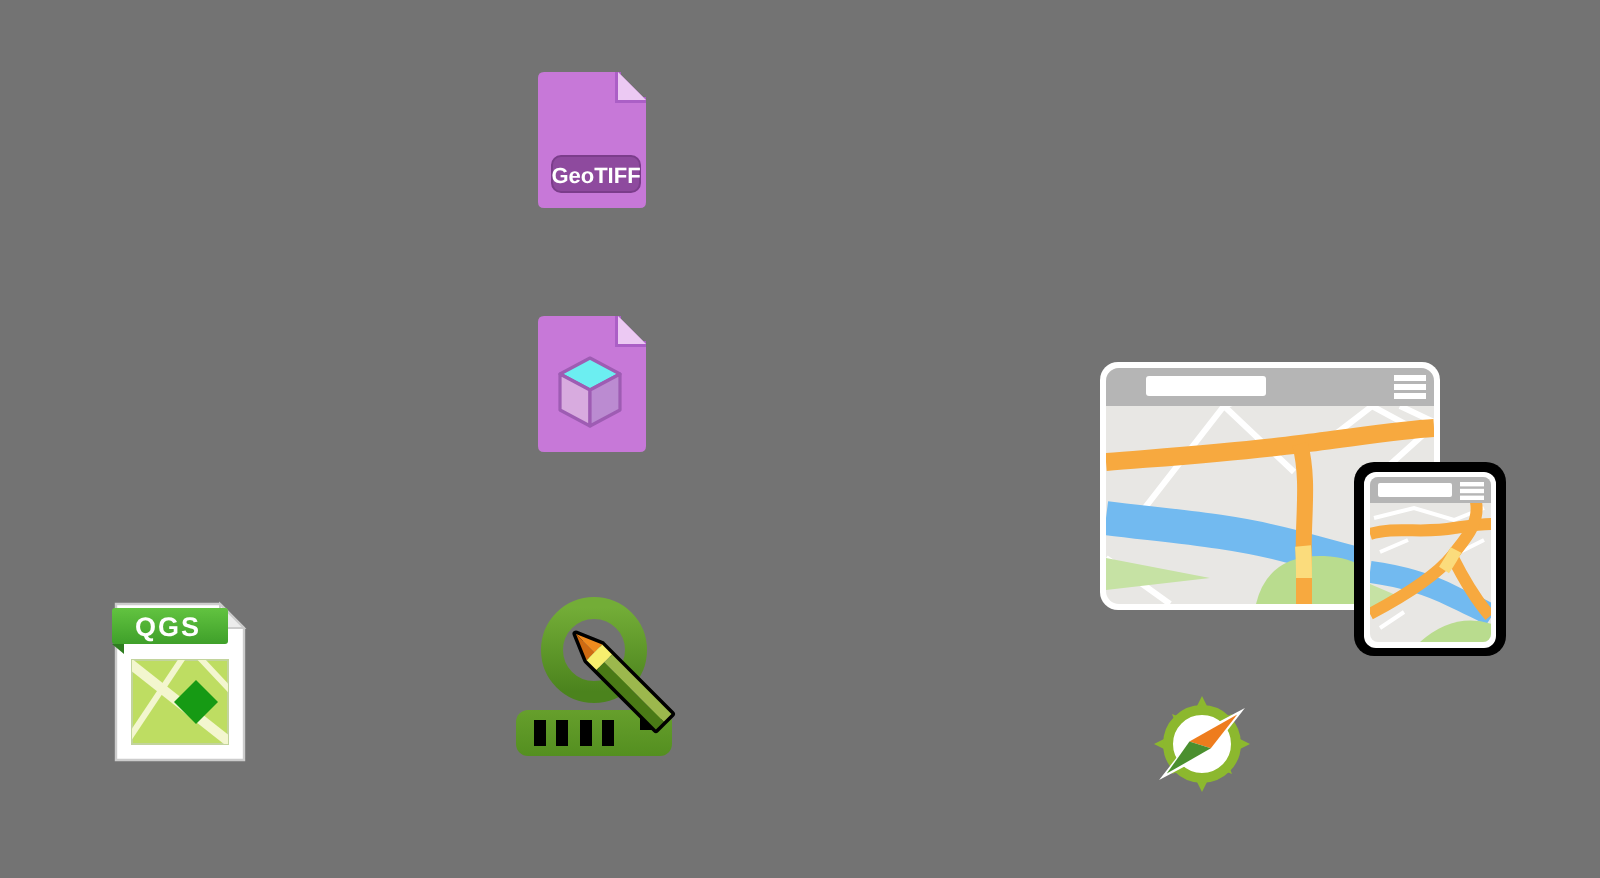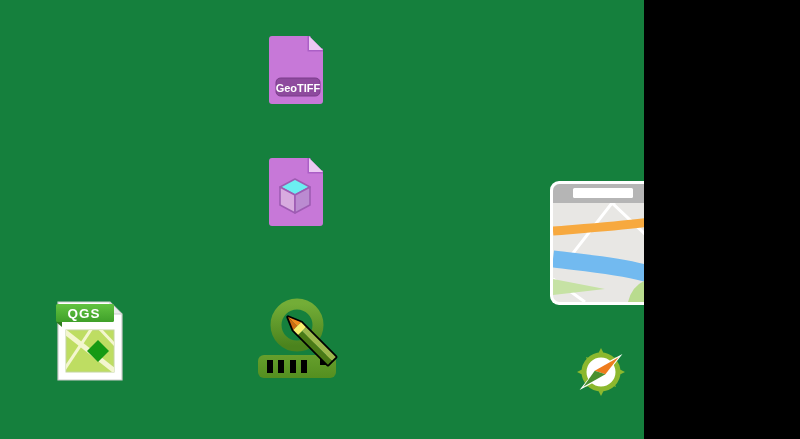--- a/index.html
+++ b/index.html
@@ -1,17 +1,17 @@
 <!DOCTYPE html>
 <html><head>
 <meta charset="utf-8">
 <style>
   html,body{margin:0;padding:0;background:#000;}
   .canvas{
-    position:relative;width:644px;height:439px;background:#15803d;
+    position:relative;width:800px;height:439px;background:#737373;
     overflow:hidden;font-family:"Liberation Sans",sans-serif;
   }
   .abs{position:absolute;}
   svg text{font-family:"Liberation Sans","DejaVu Sans",sans-serif;}
 </style>
 </head>
 <body>
 
 <div class="canvas">
 

